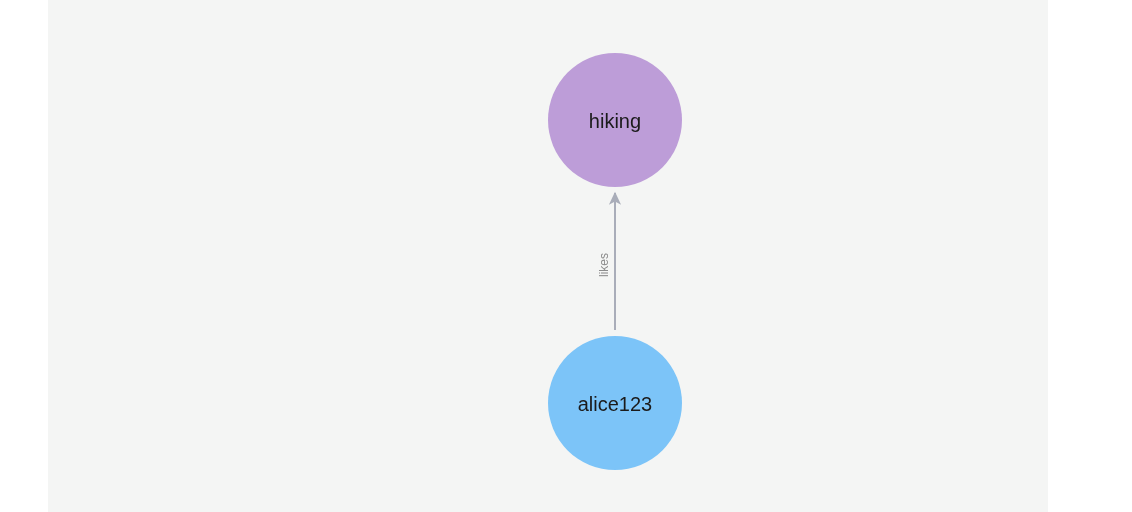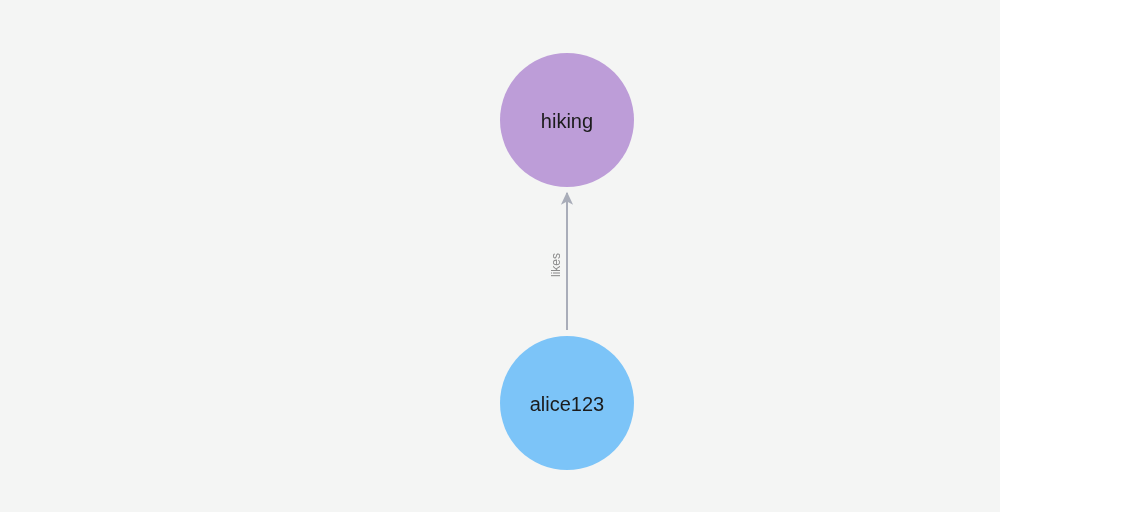--- a/index.html
+++ b/index.html
@@ -37,21 +37,21 @@
     font-family: "Liberation Sans", sans-serif;
     font-size: 12px;
     fill: #8b8b8b;
     dominant-baseline: central;
     text-anchor: middle;
   }
 </style>
 </head>
 <body>
 
-<div id="graph-canvas" style="background: rgb(244, 245, 244); width: 1000px; height: 512px;">
+<div id="graph-canvas" style="background: rgb(244, 245, 244); width: 1000px; height: 512px; margin-left: 48px;">
   <svg class="graph-svg" viewBox="0 0 1132 512" xmlns="http://www.w3.org/2000/svg">
 
     <defs>
       <marker id="arrow-up" viewBox="0 0 12 12" refX="10.5" refY="6" markerWidth="7" markerHeight="7" orient="auto-start-reverse" markerUnits="strokeWidth">
         <path d="M 0.5 0.8 L 11.5 6 L 0.5 11.2 L 3.2 6 Z" fill="#a9adb9"></path>
       </marker>
     </defs>
 
     <g>
       <line id="edge-line-0" class="edge-line" stroke="#a9adb9" stroke-width="2" stroke-linecap="butt" marker-end="url(#arrow-up)" x1="567" y1="330" x2="567" y2="193"></line>

